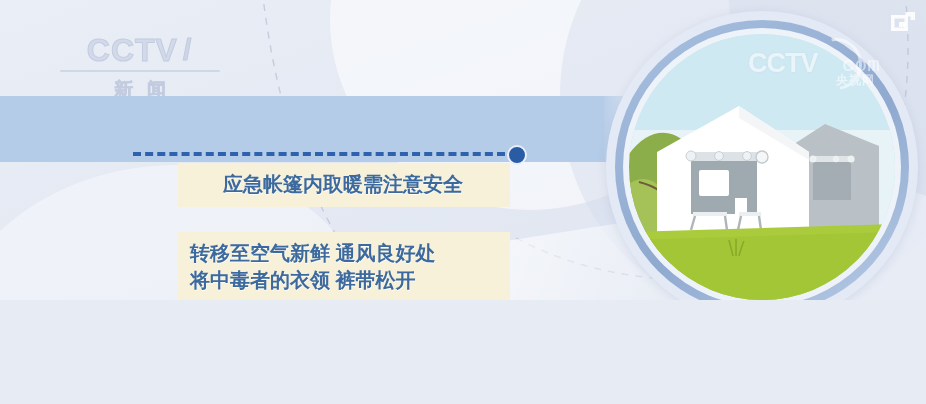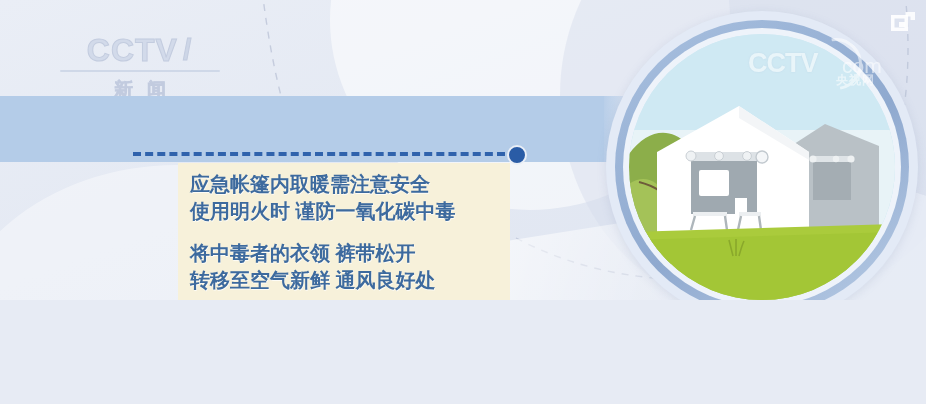--- a/index.html
+++ b/index.html
@@ -131,21 +131,21 @@
     border:2px solid #e9eef6;
   }
 
   
   .card{
     position:absolute;
     background:#f7f1da;
     padding:8px 14px 9px 12px;
     box-sizing:border-box;
   }
-  .card-1{left:178px;top:163px;width:332px;}
+  .card-1{left:178px;top:163px;width:332px;text-align:center;}
   .card-2{left:178px;top:232px;width:332px;}
   .card-line{
     font-size:20px;font-weight:bold;
     color:#3d6a9e;
     line-height:27px;
     white-space:nowrap;
     text-shadow:.5px .5px 0 rgba(255,255,255,.75);
   }
 
   
@@ -185,21 +185,21 @@
     font-size:27px;font-weight:bold;color:#ffffff;
     letter-spacing:-1px;line-height:1;
     text-shadow:0 0 2px rgba(160,180,210,.5);
   }
   .wm-cn{
     position:absolute;left:88px;top:4px;
     font-size:12px;font-weight:bold;color:#ffffff;letter-spacing:1px;margin-top:32px;
   }
   .wm-com{
     position:absolute;left:94px;top:19px;
-    font-size:21px;color:#ffffff;line-height:1;letter-spacing:0;
+    font-size:21px;color:#ffffff;line-height:1;letter-spacing:0;font-family:Liberation Mono, monospace;
   }
   .wm-swoosh{
     position:absolute;left:62px;top:2px;width:46px;height:46px;
     border:3px solid #ffffff;border-radius:50%;
     border-bottom-color:transparent;border-left-color:transparent;
     transform:rotate(35deg);
   }
 
   
   .corner-logo{
@@ -243,26 +243,25 @@
     <div class="logo-rule"></div>
     <div class="logo-sub">新闻</div>
   </div>
 
   <div class="title-band"></div>
   <div class="title-dash"></div>
   <div class="title-dot"></div>
 
   <div class="card card-1">
     <div class="card-line">应急帐篷内取暖需注意安全</div>
-    <div class="card-line">使用明火时  谨防一氧化碳中毒</div>
   </div>
 
   <div class="card card-2">
+    <div class="card-line">转移至空气新鲜  通风良好处</div>
     <div class="card-line">将中毒者的衣领  裤带松开</div>
-    <div class="card-line">转移至空气新鲜  通风良好处</div>
   </div>
 
   <div class="circle-wrap">
     <div class="ring-outer"></div>
     <div class="ring-mid"></div>
     <div class="ring-inner"></div>
     <div class="photo">
       <svg viewBox="0 0 266 266" preserveAspectRatio="xMidYMid slice">
 
         <rect x="0" y="0" width="266" height="266" fill="#cfe9f3"></rect>

